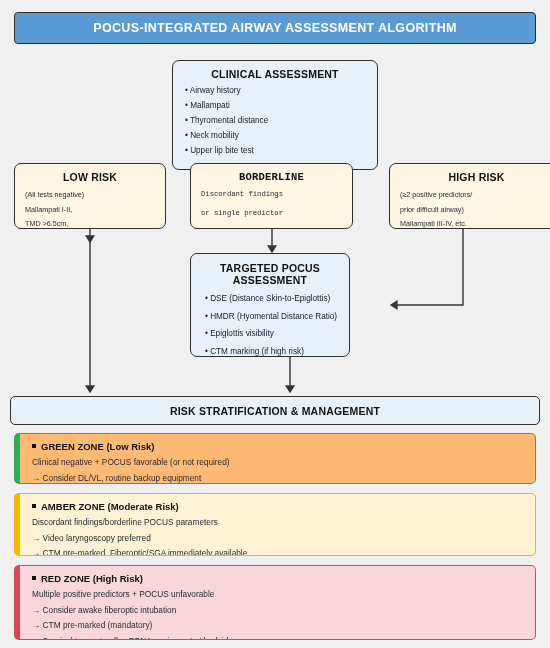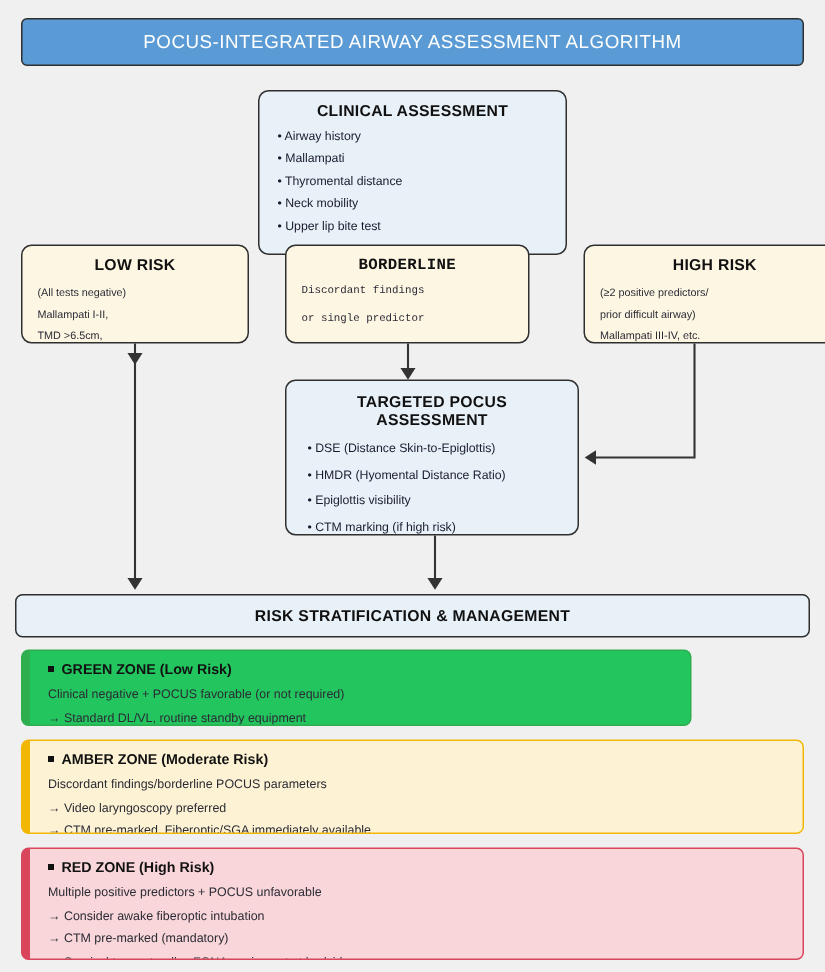--- a/index.html
+++ b/index.html
@@ -30,21 +30,21 @@
     border: 1.2px solid #2f2f2f;
     border-radius: 4px;
     display: flex;
     align-items: center;
     justify-content: center;
     box-sizing: border-box;
   }
   #title-banner .txt {
     color: #ffffff;
     font-size: 12.5px;
-    font-weight: normal;
+    font-weight: bold;
     letter-spacing: 0.35px;
   }
 
   
   .node {
     position: absolute;
     box-sizing: border-box;
     border: 1.2px solid #2f2f2f;
     border-radius: 7px;
   }
@@ -77,21 +77,21 @@
     padding: 7px 10px 0 10px;
   }
   .risk-box .hdr { margin-bottom: 8px; }
   .risk-box .li { font-size: 7.2px; margin-bottom: 7px; color: #2b2b35; }
   #low-risk      { left: 14px;  top: 163px; width: 152px; height: 66px; }
   #borderline    { left: 190px; top: 163px; width: 163px; height: 66px; font-family: Liberation Mono, monospace; }
   #high-risk     { left: 389px; top: 163px; width: 175px; height: 66px; }
 
   
   #targeted-pocus {
-    left: 190px; top: 253px; width: 196px; height: 104px;
+    left: 190px; top: 253px; width: 160px; height: 104px;
     background: #e8f1f8;
     padding: 8px 14px 0 14px;
   }
   #targeted-pocus .hdr { margin-bottom: 9px; }
   #targeted-pocus .li  { margin-bottom: 9px; }
 
   
   #risk-strat {
     left: 10px; top: 396px; width: 530px; height: 29px;
     background: #e8f1f8;
@@ -128,22 +128,22 @@
   }
   .zone .zl {
     font-size: 8.3px;
     color: #2b2b35;
     line-height: 1.05;
     margin-bottom: 7px;
     white-space: nowrap;
   }
 
   #green-zone {
-    left: 14px; top: 433px; width: 447px; height: 51px;
-    background: #22c55e;
+    left: 14px; top: 433px; width: 522px; height: 51px;
+    background: #fdba74;
     border: 1px solid #2eae4e;
     border-left: 6px solid #2eae4e;
   }
   #amber-zone {
     left: 14px; top: 493px; width: 522px; height: 63px;
     background: #fdf3d4;
     border: 1px solid #f2b705;
     border-left: 6px solid #f2b705;
   }
   #red-zone {
@@ -231,21 +231,21 @@
   <div class="node" id="risk-strat">
     <span class="txt">RISK STRATIFICATION &amp; MANAGEMENT</span>
   </div>
 
   <div class="zone" id="green-zone">
     <div class="zone-title">
       <span class="sq"></span>
       <span>GREEN ZONE (Low Risk)</span>
     </div>
     <div class="zl">Clinical negative + POCUS favorable (or not required)</div>
-    <div class="zl">→ Standard DL/VL, routine standby equipment</div>
+    <div class="zl">→ Consider DL/VL, routine backup equipment</div>
   </div>
 
   <div class="zone" id="amber-zone">
     <div class="zone-title">
       <span class="sq"></span>
       <span>AMBER ZONE (Moderate Risk)</span>
     </div>
     <div class="zl">Discordant findings/borderline POCUS parameters</div>
     <div class="zl">→ Video laryngoscopy preferred</div>
     <div class="zl">→ CTM pre-marked, Fiberoptic/SGA immediately available</div>

